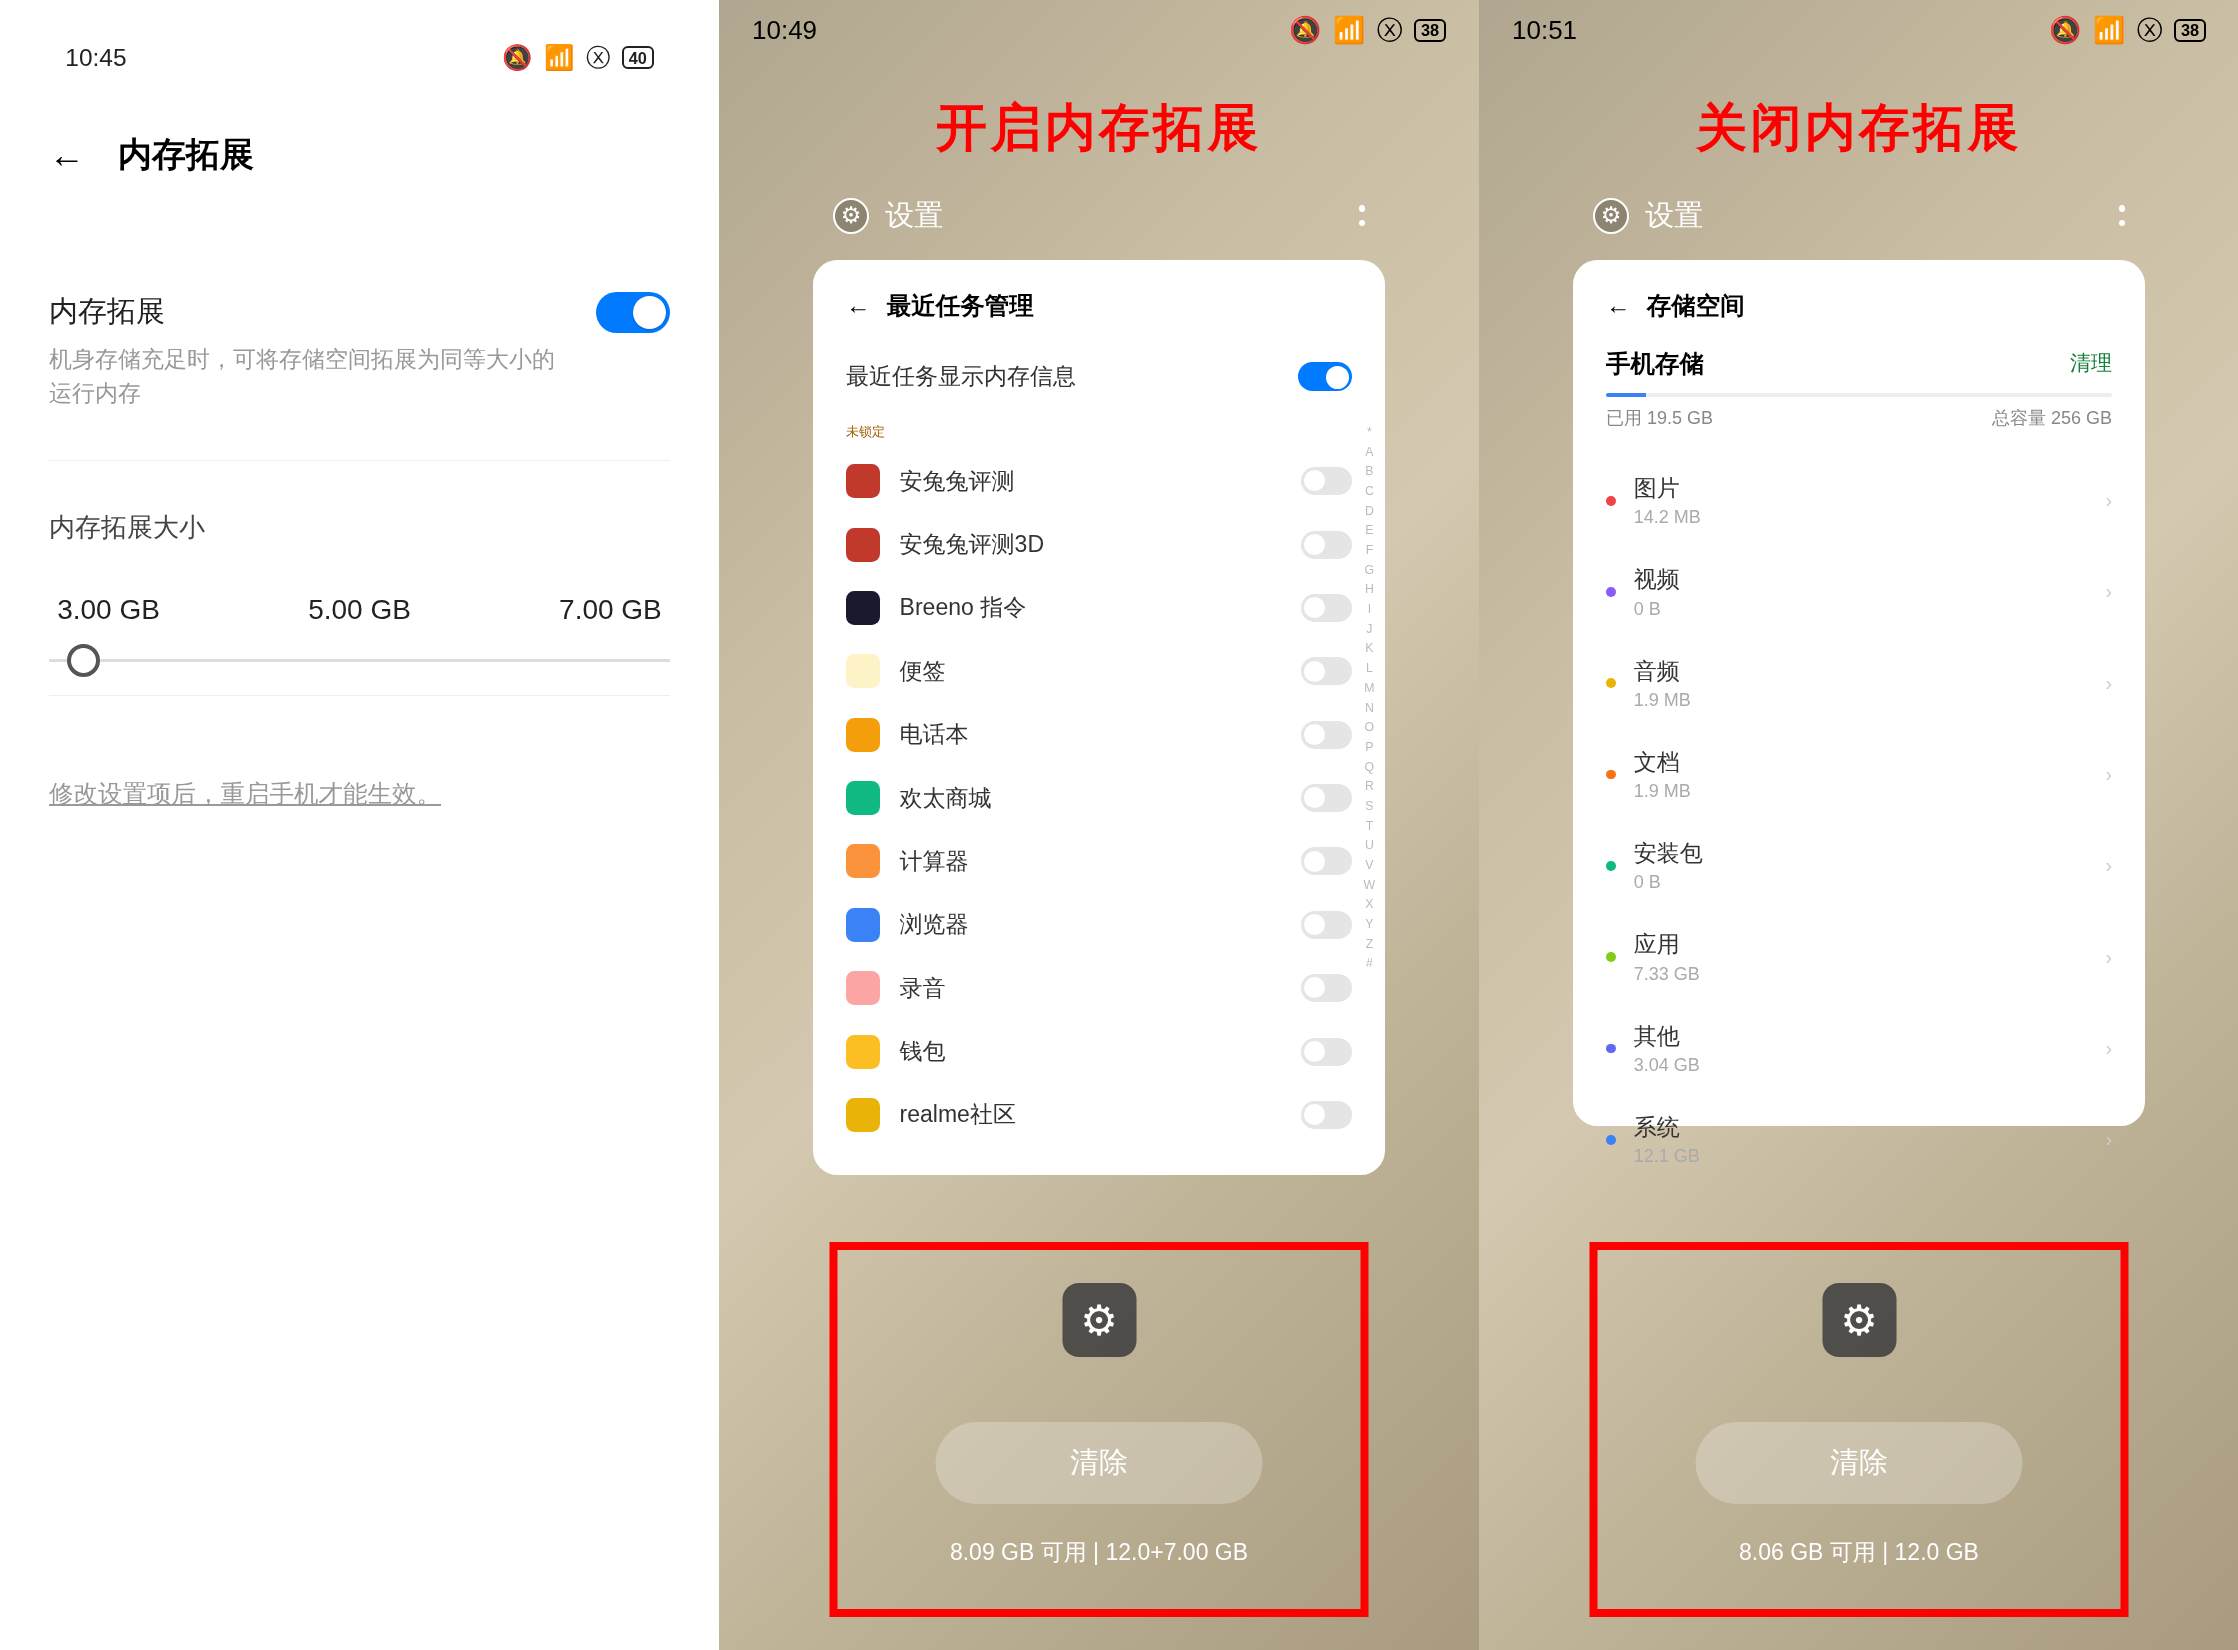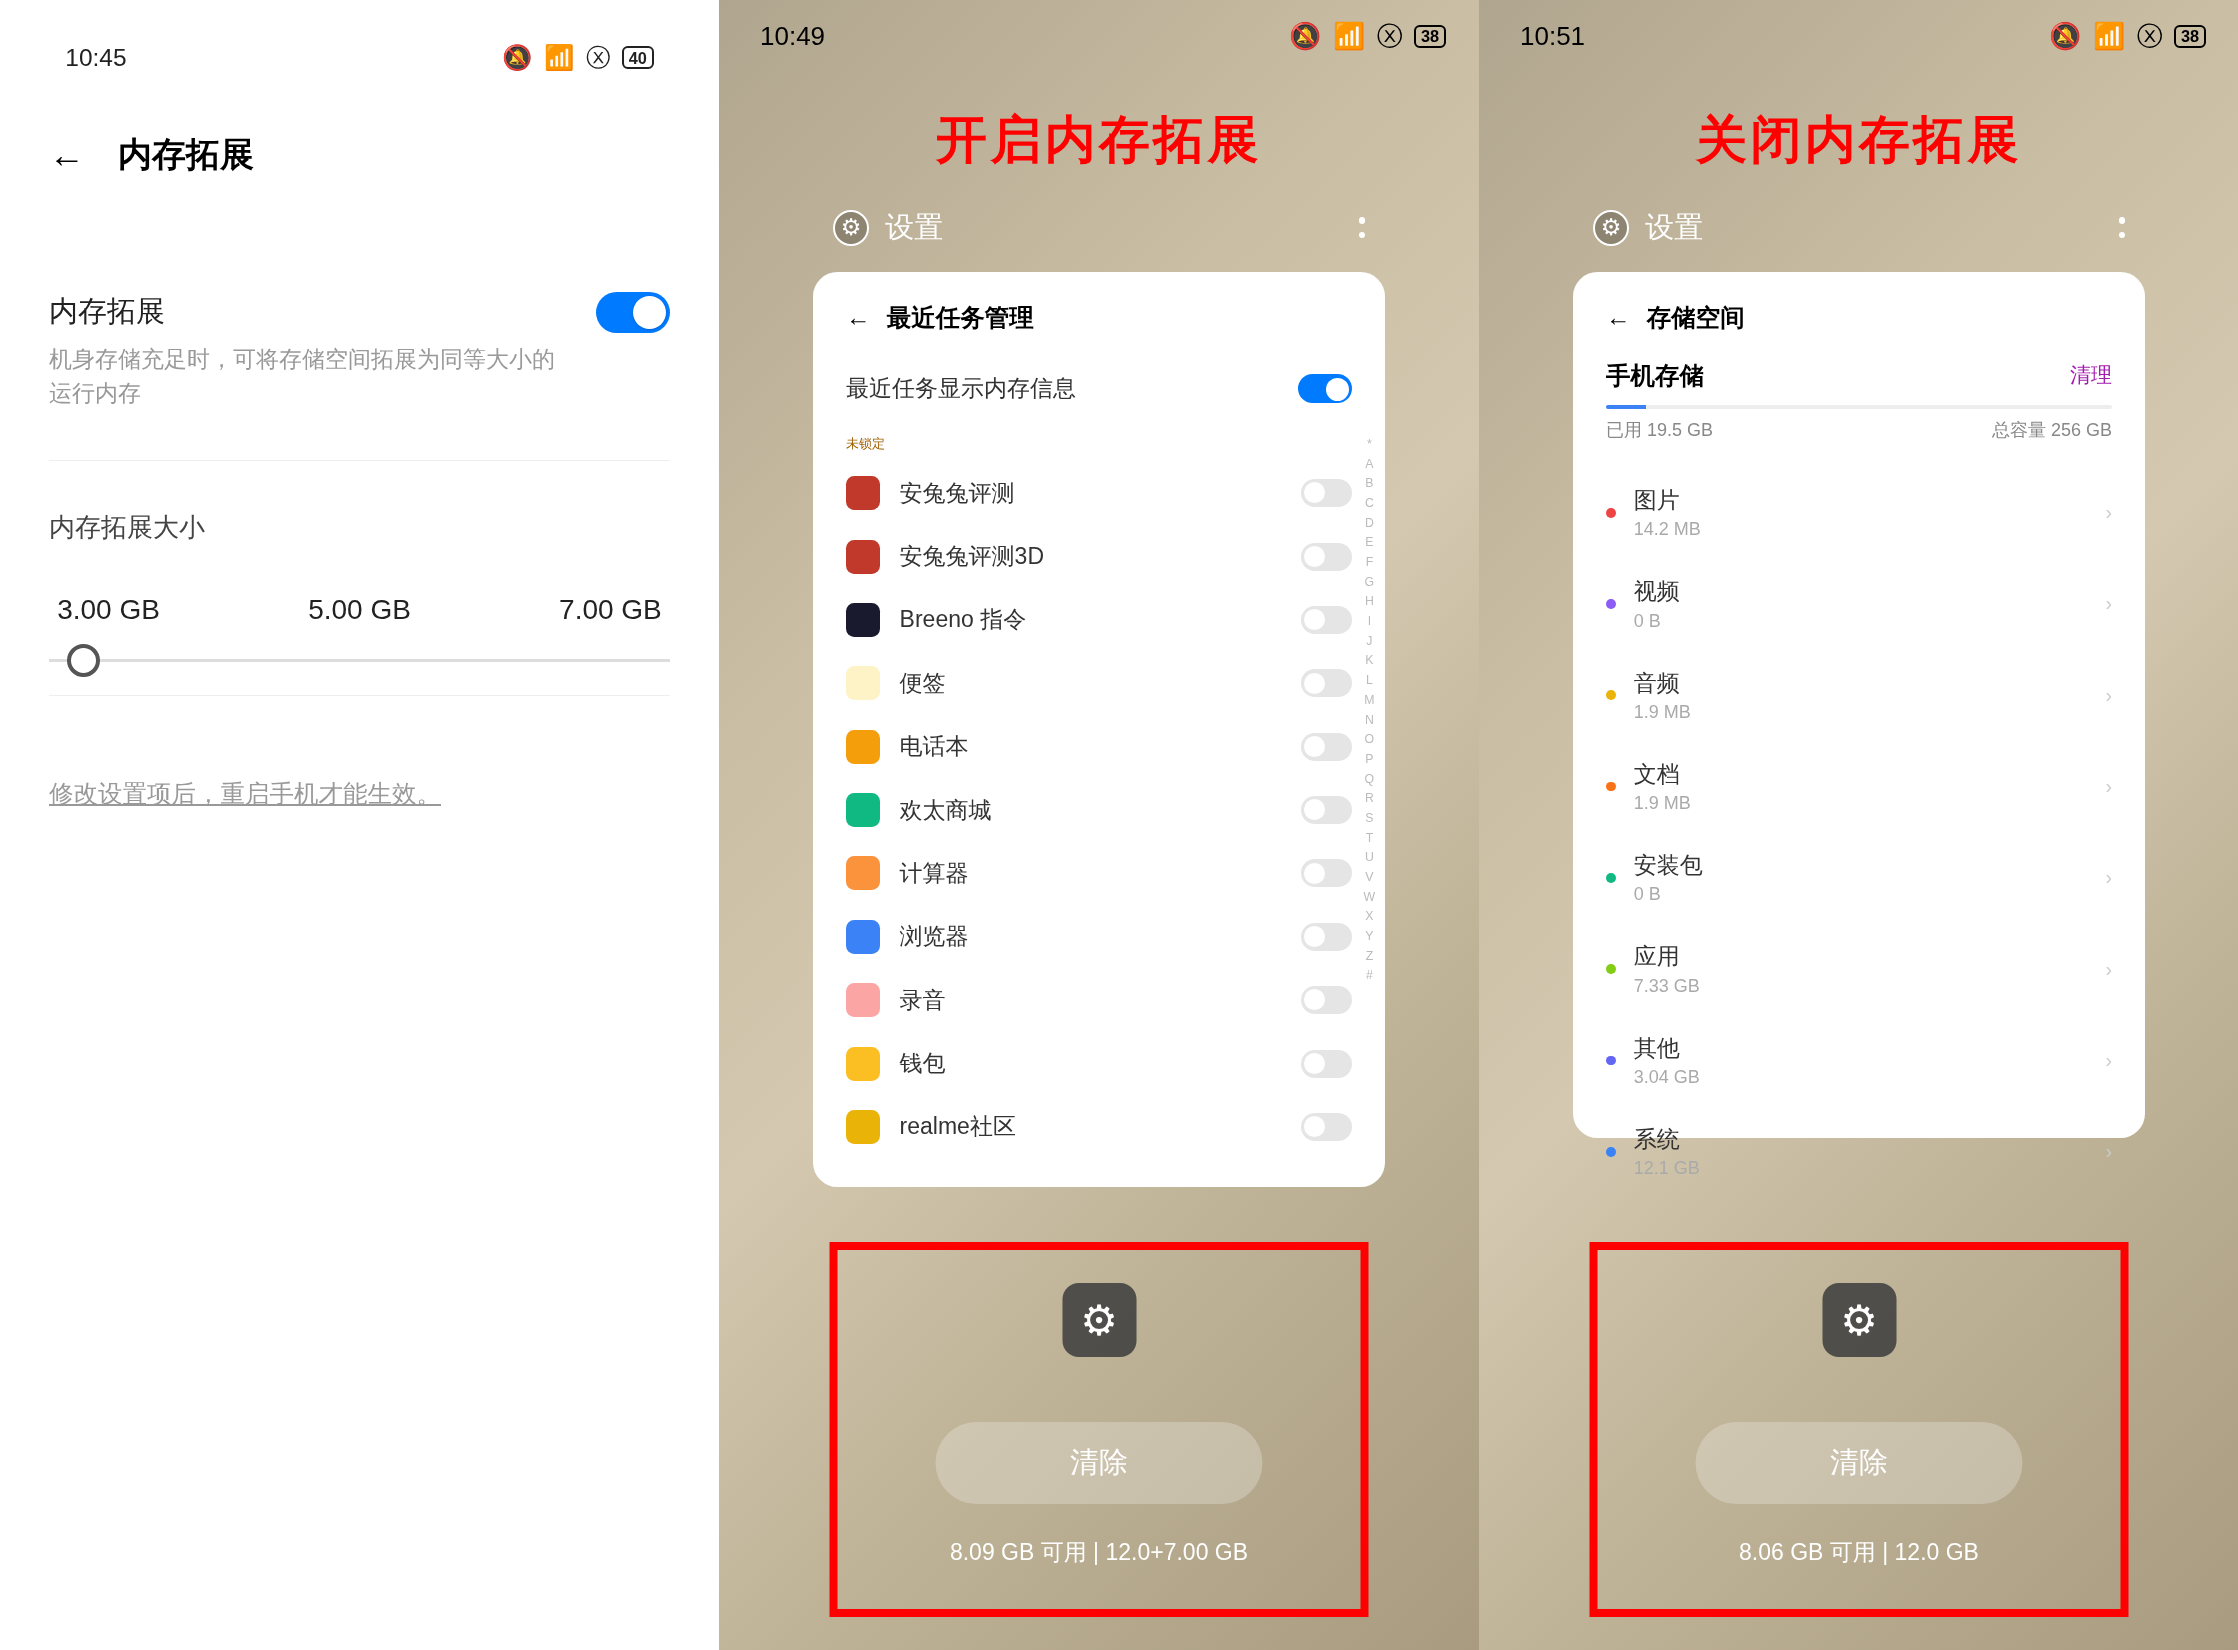--- a/index.html
+++ b/index.html
@@ -4,21 +4,21 @@
 <style>
 * { margin: 0; padding: 0; box-sizing: border-box; }
 body { font-family: -apple-system, "PingFang SC", "Microsoft YaHei", sans-serif; background: #fff; display: flex; width: 2239px; height: 1650px; }
 .panel { position: relative; overflow: hidden; }
 .panel1 { width: 719px; height: 1650px; background: #fff; padding: 33px 49px; }
 .panel2, .panel3 { width: 760px; height: 1650px; background: linear-gradient(135deg, #b0a58e 0%, #c9bda3 30%, #d4c9b0 50%, #bfb398 70%, #a89b7f 100%); }
 
 
 .status-bar { display: flex; justify-content: space-between; align-items: center; font-size: 24.5px; padding: 8.2px 16.3px 24.5px; }
 .status-bar.light { color: #222; }
-.status-bar.dark { color: #000; padding: 19px 33px; font-size: 26px; margin-left: 8px; }
+.status-bar.dark { color: #000; padding: 13px 33px; font-size: 26px; }
 .status-icons { display: flex; gap: 11.4px; align-items: center; }
 .bat-box { border: 2px solid currentColor; border-radius: 5.7px; padding: 1.6px 4.9px; font-size: 16.3px; font-weight: 600; line-height: 1; }
 
 
 .header-row { display: flex; align-items: center; gap: 33px; margin: 33px 0 98px; }
 .back-arrow { font-size: 36px; font-weight: 300; }
 .page-title { font-size: 34px; font-weight: 600; }
 .setting-row { display: flex; justify-content: space-between; align-items: flex-start; padding: 16.3px 0 49px; border-bottom: 0.8px solid #eee; }
 .setting-label { font-size: 29px; color: #222; margin-bottom: 9.8px; }
 .setting-desc { font-size: 23px; color: #999; line-height: 1.5; max-width: 507px; }
@@ -50,21 +50,21 @@
 .app-row { display: flex; align-items: center; gap: 19.6px; padding: 14.7px 0; }
 .app-icon { width: 34px; height: 34px; border-radius: 8.2px; flex-shrink: 0; }
 .app-name { font-size: 23px; color: #333; flex: 1; }
 .off-toggle { width: 51px; height: 28px; background: #e5e5e5; border-radius: 14px; position: relative; }
 .off-toggle::after { content: ""; position: absolute; left: 3.3px; top: 3.3px; width: 21px; height: 21px; background: #fff; border-radius: 50%; }
 .alpha-index { position: absolute; right: 9.8px; top: 163px; font-size: 12.3px; color: #bbb; line-height: 1.6; text-align: center; }
 
 
 .storage-header { display: flex; justify-content: space-between; align-items: center; margin: 16.3px 0 8.2px; }
 .storage-title { font-size: 24.5px; font-weight: 600; }
-.cleanup-link { font-size: 21px; color: #a21caf; }
+.cleanup-link { font-size: 21px; color: #15803d; }
 .storage-bar { height: 4.1px; background: #eee; border-radius: 2.5px; margin: 13px 0 9.8px; overflow: hidden; }
 .storage-bar-fill { height: 100%; width: 8%; background: #3b82f6; }
 .storage-meta { display: flex; justify-content: space-between; font-size: 18px; color: #888; margin-bottom: 24.5px; }
 .cat-row { display: flex; align-items: center; gap: 18px; padding: 18px 0; }
 .cat-dot { width: 9.8px; height: 9.8px; border-radius: 50%; flex-shrink: 0; }
 .cat-info { flex: 1; }
 .cat-name { font-size: 23px; color: #333; }
 .cat-size { font-size: 18px; color: #aaa; margin-top: 3.3px; }
 .chev { color: #ccc; font-size: 19.6px; }
 

